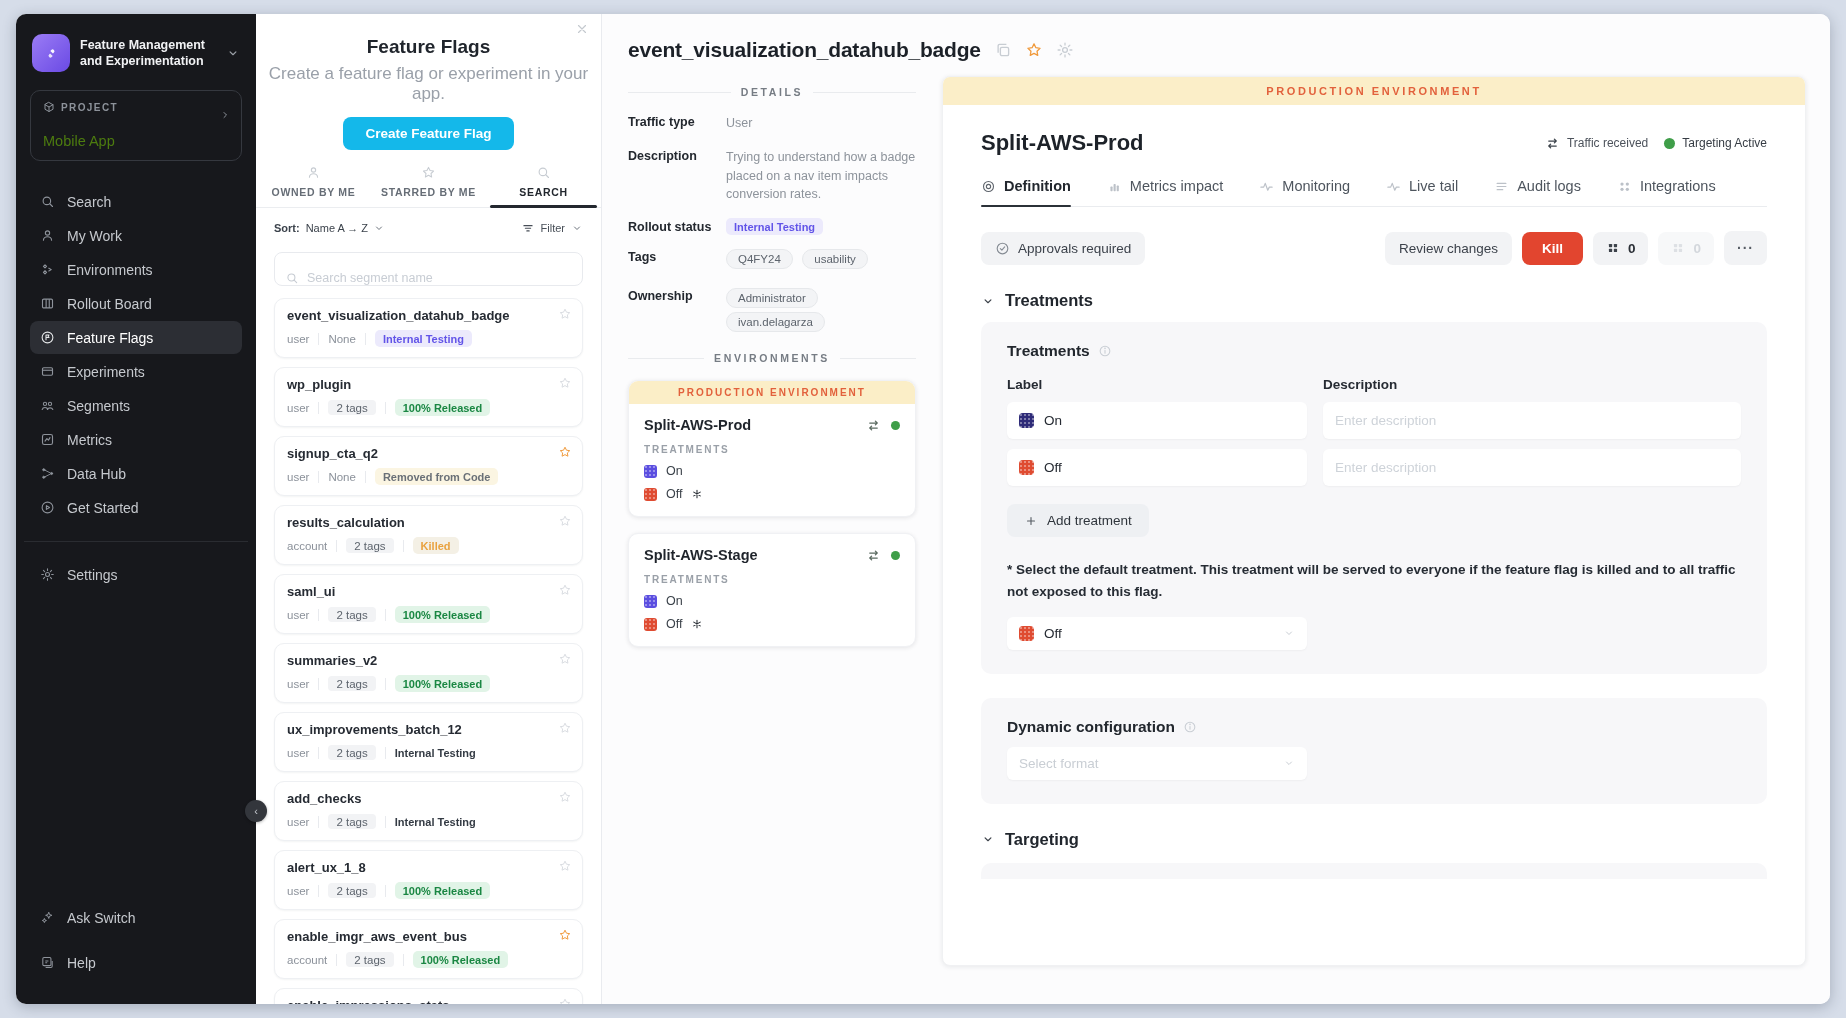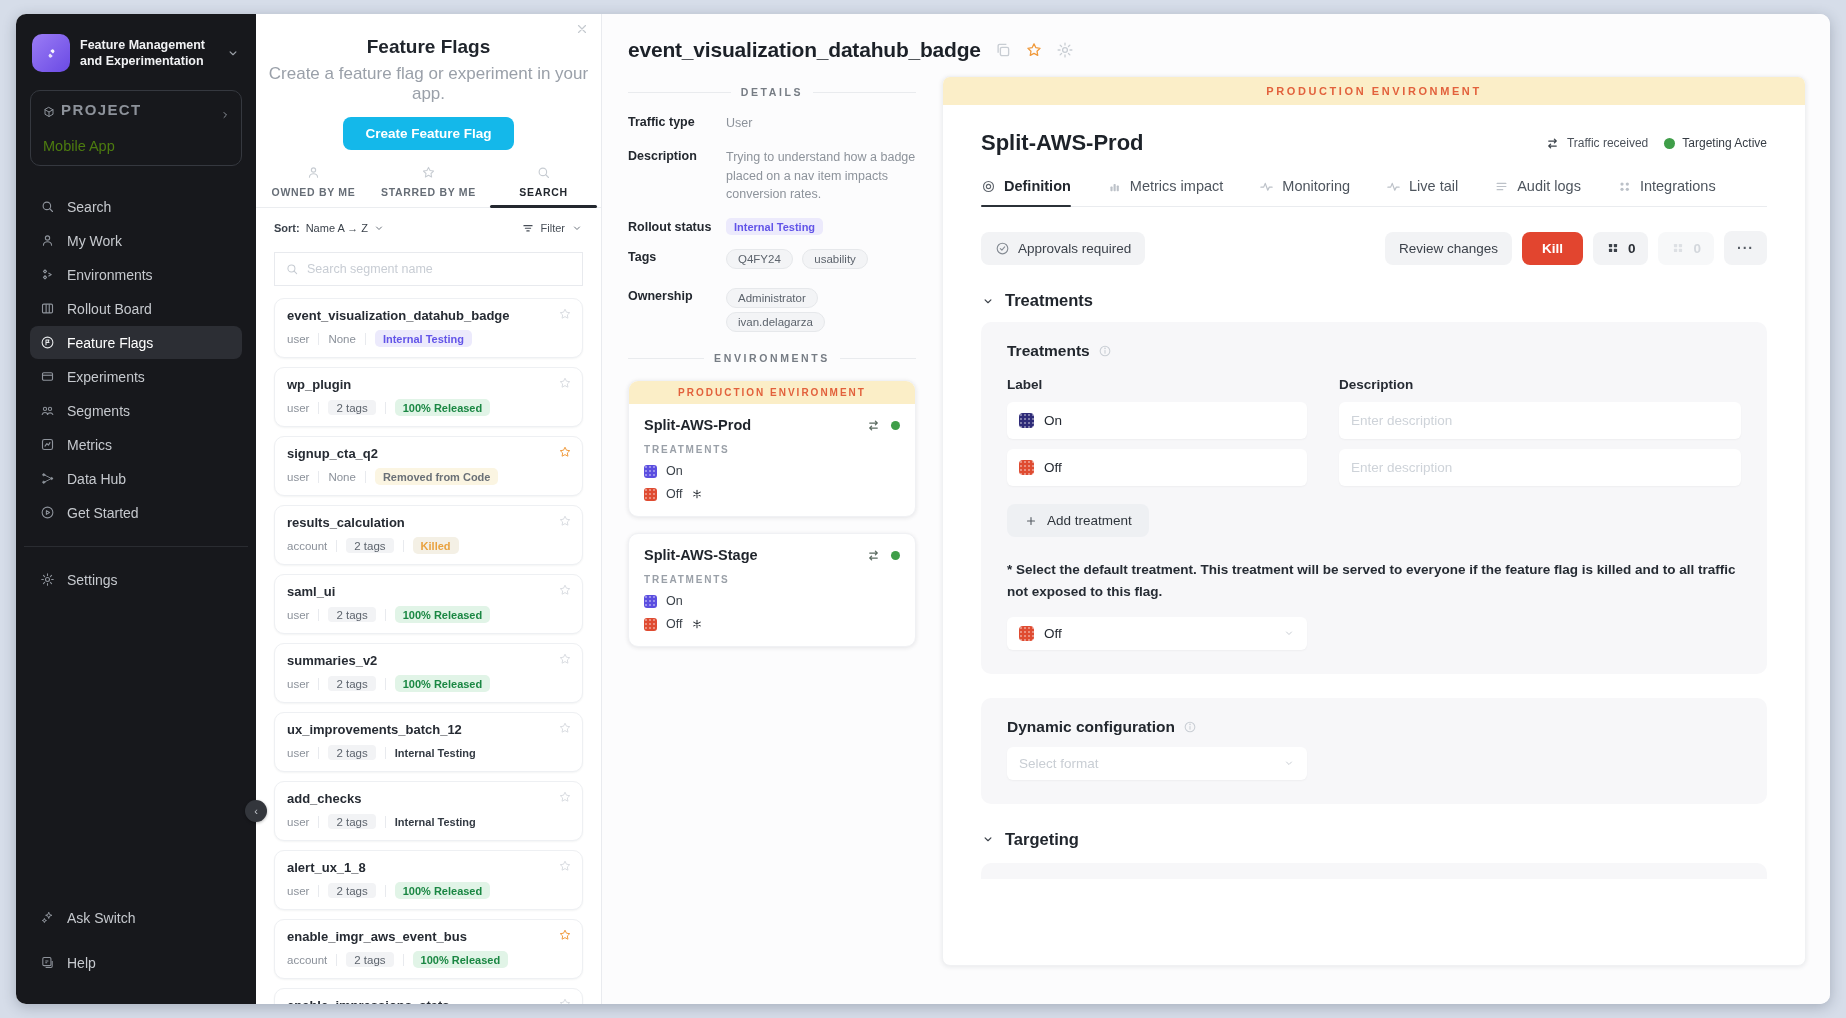--- a/index.html
+++ b/index.html
@@ -18,21 +18,21 @@
 
   
   .sidebar { width:240px; flex:none; background:#17181c; color:#cfd2d6; display:flex; flex-direction:column;
              padding:20px 14px 24px; position:relative; }
   .brand { display:flex; align-items:center; gap:10px; padding:0 2px; }
   .brand-logo { width:38px; height:38px; border-radius:10px; background:linear-gradient(135deg,#9b7cf5,#6a4ae4);
                 display:flex; align-items:center; justify-content:center; flex:none; }
   .brand-name { font-size:12.5px; font-weight:700; line-height:1.3; color:#f1f2f4; }
   .brand-chevron { margin-left:auto; color:#9da2a9; }
   .project-box { margin-top:18px; border:1px solid #35383f; border-radius:10px; padding:10px 12px 11px; position:relative; }
-  .project-label { display:flex; align-items:flex-end; gap:6px; font-size:15px; letter-spacing:1.4px; font-weight:700; color:#8d929a; }
+  .project-label { display:flex; align-items:flex-end; gap:6px; font-size:10px; letter-spacing:1.4px; font-weight:700; color:#8d929a; }
   .project-name { margin-top:20px; font-size:14.5px; color:#4d7c0f; }
   .project-chevron { position:absolute; right:10px; top:18px; color:#8d929a; }
   .nav { margin-top:24px; }
   .nav-item { height:33px; display:flex; align-items:center; gap:12px; padding:0 10px; border-radius:8px;
               font-size:14px; color:#c6c9ce; margin-bottom:1px; cursor:default; }
   .nav-item .nicon { color:#8e939b; display:flex; }
   .nav-item.active { background:#2c2e34; color:#ffffff; }
   .nav-item.active .nicon { color:#e8eaec; }
   .sidebar-divider { height:1px; background:#2a2c31; margin:16px -6px 16px; }
   .sidebar-footer { margin-top:auto; }
@@ -52,22 +52,22 @@
   .fp-tab { flex:1; display:flex; flex-direction:column; align-items:center; gap:6px; padding-bottom:9px;
             position:relative; color:#c7ccd2; }
   .fp-tab-label { font-size:10.5px; font-weight:700; letter-spacing:.7px; color:#666d76; }
   .fp-tab.active .fp-tab-label { color:#22272e; }
   .fp-tab.active::after { content:''; position:absolute; left:4px; right:4px; bottom:-1px; height:3px;
                           background:#23282f; border-radius:2px; }
   .fp-sortrow { display:flex; align-items:center; padding:13px 18px 16px; font-size:11px; color:#3b424b; }
   .fp-sort-label { font-weight:700; margin-right:6px; }
   .fp-sort-value { display:flex; align-items:center; gap:5px; }
   .fp-filter { margin-left:auto; display:flex; align-items:center; gap:6px; color:#474e57; }
-  .fp-search { margin:1px 18px 10px; height:34px; border:1px solid #e8eaee; border-radius:0;
-               display:flex; align-items:flex-end; gap:8px; padding:9px 10px; color:#c6cbd2; }
+  .fp-search { margin:1px 18px 10px; height:34px; border:1px solid #e8eaee; border-radius:8px;
+               display:flex; align-items:flex-end; gap:8px; padding:0 10px; color:#c6cbd2; }
   .fp-search input { flex:1; border:none; outline:none; font-size:12.5px; font-family:inherit; color:#3a4049; background:transparent; }
   .fp-search input::placeholder { color:#c8cdd4; }
   .flag-list { flex:1; overflow:hidden; padding:2px 18px 0; }
   .flag-card { position:relative; border:1px solid #eef0f3; border-radius:10px; background:#fff;
                padding:9px 12px 10px; margin-bottom:9px; box-shadow:0 1px 2px rgba(25,30,40,.05); }
   .flag-name { font-size:13px; font-weight:600; color:#262b33; }
   .flag-star { position:absolute; top:8px; right:10px; color:#d9dce1; }
   .flag-star.filled { color:#f09a3c; }
   .flag-star.filled svg { fill:#f09a3c; }
   .flag-meta { display:flex; align-items:center; gap:9px; margin-top:7px; font-size:11.5px; color:#8b919a; }
@@ -141,21 +141,21 @@
   .count-pill.disabled { background:#f7f8f9; color:#d3d7dc; }
   .count-pill .nicon { display:flex; }
   .more-pill { background:#f2f3f5; border-radius:8px; padding:9px 13px; font-size:14px; font-weight:700;
                color:#565c64; letter-spacing:1px; border:none; font-family:inherit; }
   .sec-heading { display:flex; align-items:center; gap:10px; margin-top:26px; color:#3b4149; }
   .sec-heading .txt { font-size:16.5px; font-weight:700; color:#21262d; }
   .grey-card { margin-top:12px; background:#f7f7f9; border-radius:10px; padding:20px 26px 24px; }
   .card-title-row { display:flex; align-items:center; gap:8px; }
   .card-title { font-size:15.5px; font-weight:700; color:#22272e; }
   .info-ic { color:#c9ced4; }
-  .t-grid { display:grid; grid-template-columns:300px 1fr; column-gap:32px; }
+  .t-grid { display:grid; grid-template-columns:300px 1fr; column-gap:16px; }
   .t-grid.hdr { margin-top:17px; font-size:13.5px; font-weight:700; color:#262b33; }
   .t-grid.row { margin-top:10px; }
   .tr-label { background:#fff; border-radius:6px; padding:9px 12px; display:flex; align-items:center; gap:10px;
               font-size:13.5px; color:#262b33; box-shadow:0 1px 2px rgba(0,0,0,.04); }
   .tr-label .swatch { width:15px; height:15px; border-radius:4px; }
   .tr-desc input { width:100%; background:#fff; border:none; outline:none; border-radius:6px; padding:11px 12px;
                    font-size:13.5px; font-family:inherit; color:#3a4049; box-shadow:0 1px 2px rgba(0,0,0,.04); }
   .tr-desc input::placeholder { color:#ced3d9; }
   .add-btn { margin-top:18px; display:inline-flex; align-items:center; gap:9px; background:#eef0f3;
              border:none; border-radius:8px; padding:9px 17px; font-size:13.5px; color:#2f353c; font-family:inherit; }

